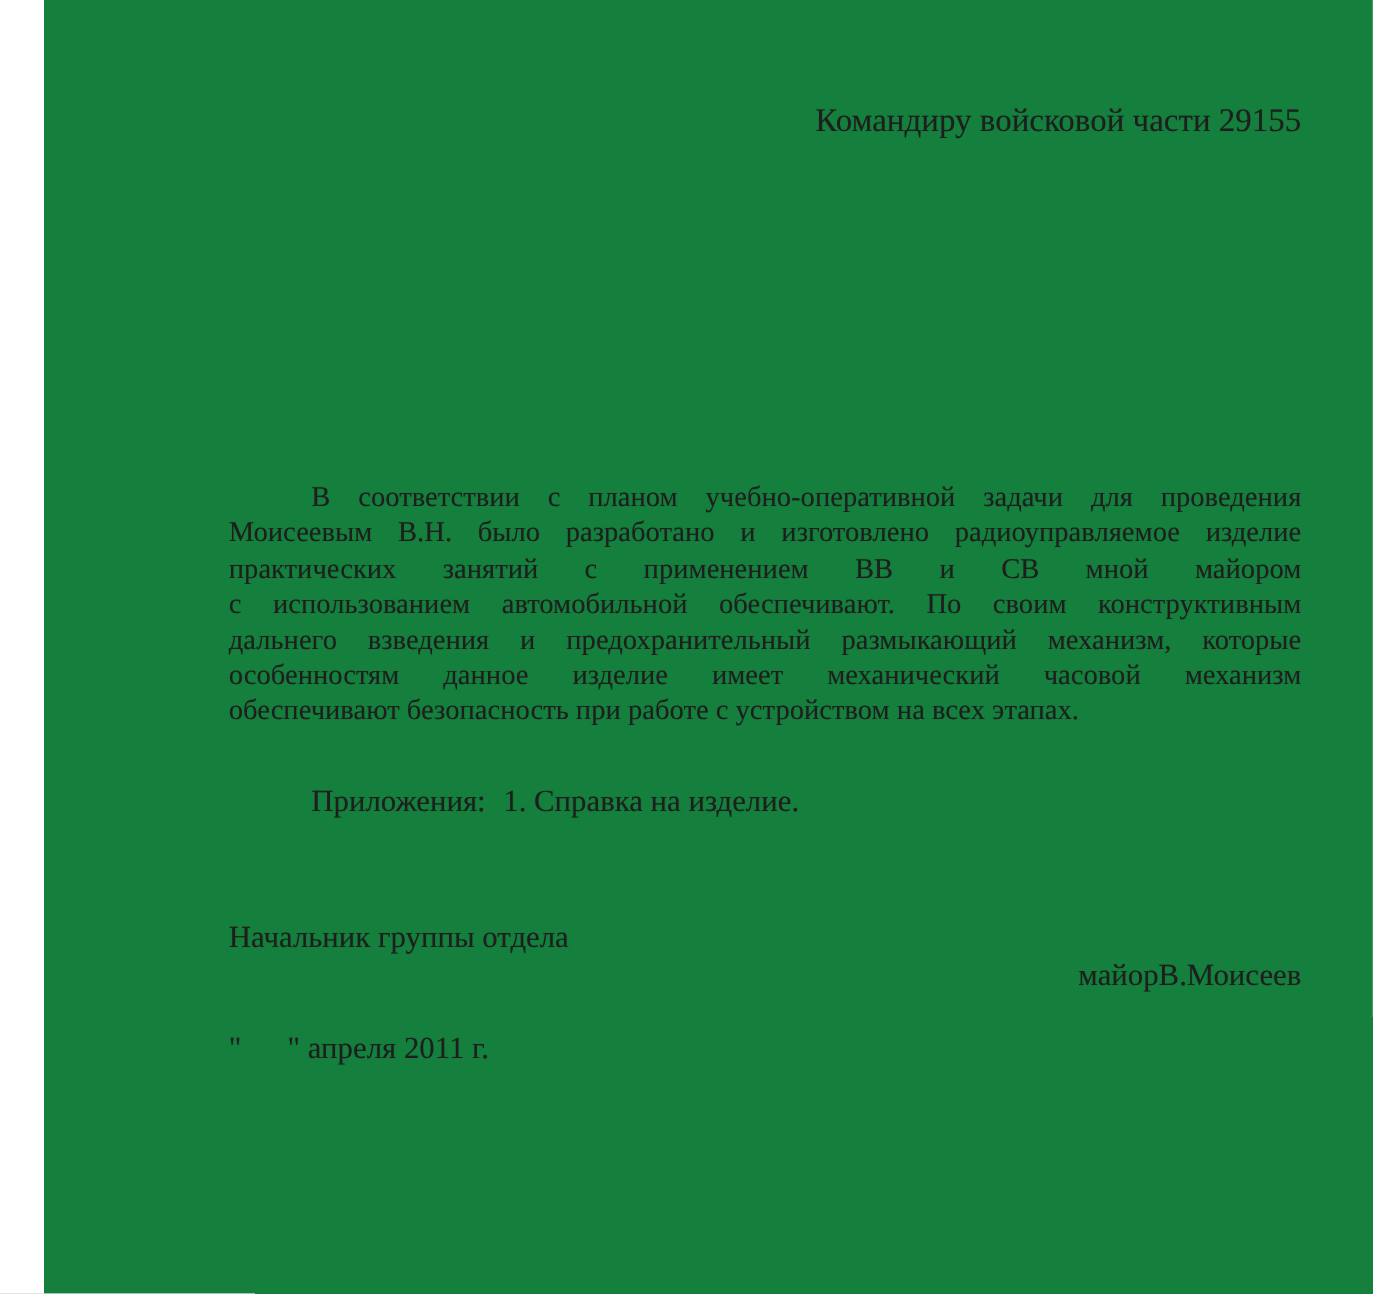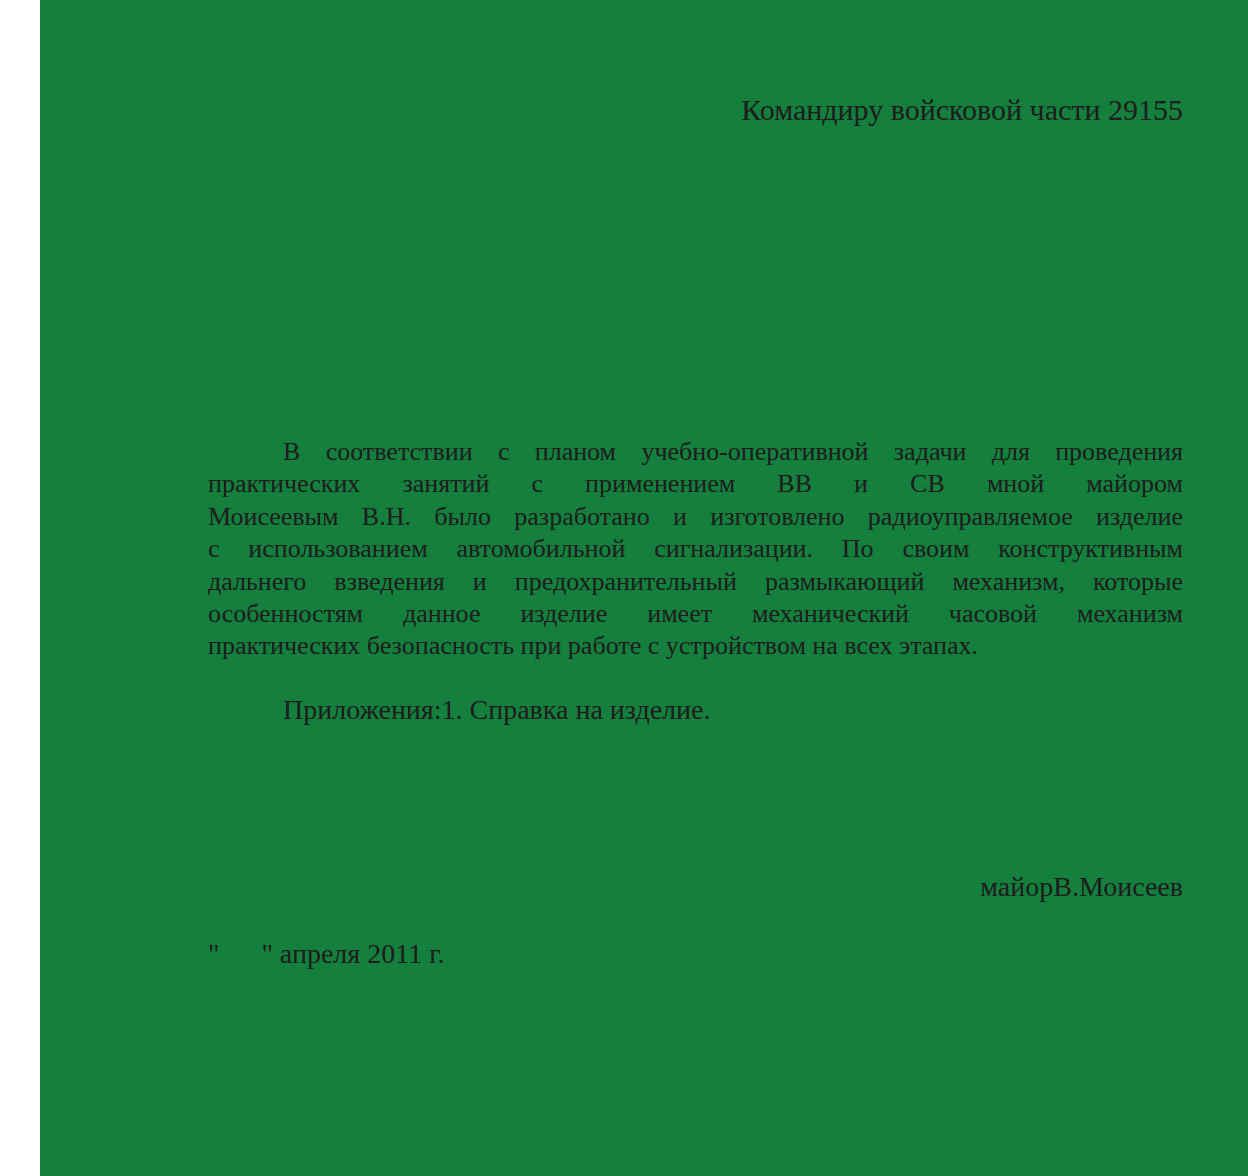--- a/index.html
+++ b/index.html
@@ -42,26 +42,27 @@
     text-align-last: justify;
   }
   .body-text .line.indent {
     text-indent: 75px;
   }
   .body-text .line.last {
     text-align-last: left;
   }
   .attachments {
     position: absolute;
-    top: 694px;
+    top: 713px;
     left: 243px;
     font-size: 28px;
     line-height: 32px;
     display: flex;
     align-items: flex-start;
+    gap: 16px;
   }
   .att-items {
     display: flex;
     flex-direction: row;
   }
   .sig-position {
     position: absolute;
     top: 837px;
     left: 168px;
     font-size: 28px;
@@ -104,35 +105,36 @@
 </style>
 </head>
 <body>
 
 <div class="page">
 
   <div class="addressee">Командиру войсковой части 29155</div>
 
   <div class="body-text">
     <div class="line indent">В соответствии с планом учебно-оперативной задачи для проведения</div>
+    <div class="line">Моисеевым В.Н. было разработано и изготовлено радиоуправляемое изделие</div>
     <div class="line">практических занятий с применением ВВ и СВ мной майором</div>
-    <div class="line">Моисеевым В.Н. было разработано и изготовлено радиоуправляемое изделие</div>
-    <div class="line">с использованием автомобильной сигнализации. По своим конструктивным</div>
+    <div class="line">с использованием автомобильной обеспечивают. По своим конструктивным</div>
     <div class="line">дальнего взведения и предохранительный размыкающий механизм, которые</div>
     <div class="line">особенностям данное изделие имеет механический часовой механизм</div>
-    <div class="line last">практических безопасность при работе с устройством на всех этапах.</div>
+    <div class="line last">обеспечивают безопасность при работе с устройством на всех этапах.</div>
   </div>
 
   <div class="attachments">
     <div class="att-label">Приложения:</div>
     <div class="att-items">
       <div class="att-item">1. Справка на изделие.</div>
     </div>
   </div>
 
+  <div class="sig-position">Начальник группы отдела</div>
 
   <div class="sig-row">
     <span class="sig-rank">майор</span>
     <span class="sig-name">В.Моисеев</span>
   </div>
 
   <div class="date-line">"      " апреля 2011 г.</div>
 
   <div class="scan-edge"></div>
 

